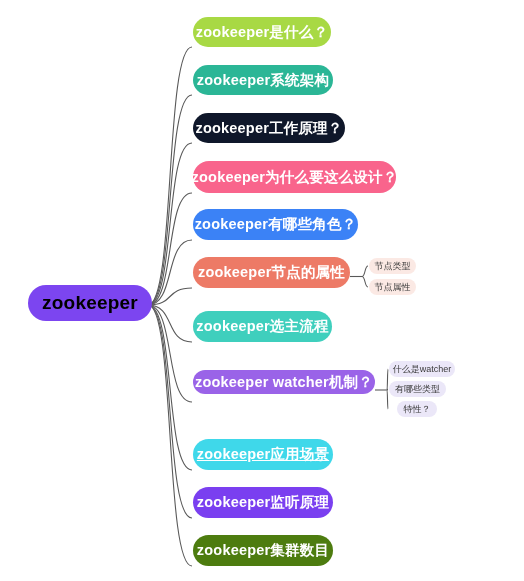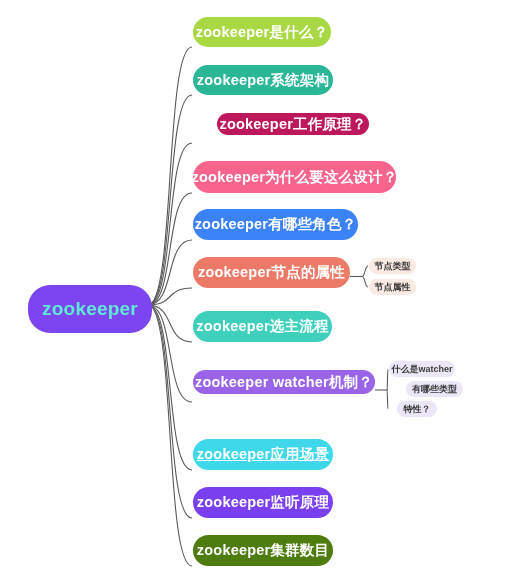--- a/index.html
+++ b/index.html
@@ -46,21 +46,21 @@
     padding: 10px 14px;
   }
   .leaf-node {
     position: absolute;
     box-sizing: border-box;
     display: flex;
     align-items: center;
     justify-content: center;
     border-radius: 999px;
     font-size: 9px;
-    font-weight: bold;
+    font-weight: normal;
     white-space: nowrap;
     color: #3a3a3a;
     padding: 0 7px;
     z-index: 5;
   }
 </style>
 </head>
 <body>
 
 <div id="canvas">
@@ -78,31 +78,31 @@
       <path d="M 148 305 C 175.28 305, 164.72 402, 192 402" fill="none" stroke="#595959" stroke-width="1.1"></path>
       <path d="M 387 390 C 387.6 390, 387.4 369, 388 369" fill="none" stroke="#595959" stroke-width="1.1"></path>
       <path d="M 387 390 C 387.6 390, 387.4 389, 388 389" fill="none" stroke="#595959" stroke-width="1.1"></path>
       <path d="M 387 390 C 387.6 390, 387.4 409, 388 409" fill="none" stroke="#595959" stroke-width="1.1"></path>
       <path d="M 375 390 L 387 390" stroke="#595959" stroke-width="1.1" fill="none"></path>
       <path d="M 148 305 C 175.28 305, 164.72 470, 192 470" fill="none" stroke="#595959" stroke-width="1.1"></path>
       <path d="M 148 305 C 175.28 305, 164.72 518, 192 518" fill="none" stroke="#595959" stroke-width="1.1"></path>
       <path d="M 148 305 C 175.28 305, 164.72 566, 192 566" fill="none" stroke="#595959" stroke-width="1.1"></path>
     </svg>
   <div id="nodes">
-      <div class="node root-node" style="left: 28px; top: 285px; width: 124px; height: 48px; background: rgb(124, 69, 240); color: #5eead4;">zookeeper</div>
+      <div class="node root-node" style="left: 28px; top: 285px; width: 124px; height: 36px; background: rgb(124, 69, 240); color: #000000;">zookeeper</div>
       <div class="node branch-node" style="left: 193px; top: 17px; width: 138px; height: 30px; background: rgb(168, 217, 68);">zookeeper是什么？</div>
       <div class="node branch-node" style="left: 193px; top: 65px; width: 140px; height: 30px; background: rgb(43, 182, 150);">zookeeper系统架构</div>
-      <div class="node branch-node" style="left: 193px; top: 113px; width: 152px; height: 22px; background: #be185d; margin-left: 24px;">zookeeper工作原理？</div>
+      <div class="node branch-node" style="left: 193px; top: 113px; width: 152px; height: 30px; background: #0f172a;">zookeeper工作原理？</div>
       <div class="node branch-node" style="left: 193px; top: 161px; width: 203px; height: 32px; background: rgb(249, 100, 140);">zookeeper为什么要这么设计？</div>
       <div class="node branch-node" style="left: 193px; top: 209px; width: 165px; height: 31px; background: #3b82f6;">zookeeper有哪些角色？</div>
       <div class="node branch-node" style="left: 193px; top: 257px; width: 157px; height: 31px; background: rgb(237, 122, 102);">zookeeper节点的属性</div>
       <div class="leaf-node" style="left: 369px; top: 258px; width: 47px; height: 16px; background: rgb(251, 233, 228);">节点类型</div>
       <div class="leaf-node" style="left: 369px; top: 279px; width: 47px; height: 16px; background: rgb(251, 233, 228);">节点属性</div>
       <div class="node branch-node" style="left: 193px; top: 311px; width: 139px; height: 31px; background: rgb(63, 207, 189);">zookeeper选主流程</div>
       <div class="node branch-node" style="left: 193px; top: 370px; width: 182px; height: 24px; background: rgb(154, 99, 232);">zookeeper watcher机制？</div>
       <div class="leaf-node" style="left: 389px; top: 361px; width: 66px; height: 16px; background: rgb(235, 231, 248);">什么是watcher</div>
-      <div class="leaf-node" style="left: 389px; top: 381px; width: 57px; height: 16px; background: rgb(235, 231, 248); margin-left: 17px;">有哪些类型</div>
+      <div class="leaf-node" style="left: 389px; top: 381px; width: 57px; height: 16px; background: rgb(235, 231, 248);">有哪些类型</div>
       <div class="leaf-node" style="left: 389px; top: 401px; width: 40px; height: 16px; background: rgb(235, 231, 248); margin-left: 8px;">特性？</div>
       <div class="node branch-node" style="left: 193px; top: 439px; width: 140px; height: 31px; background: rgb(63, 216, 234); text-decoration: underline;">zookeeper应用场景</div>
       <div class="node branch-node" style="left: 193px; top: 487px; width: 140px; height: 31px; background: rgb(122, 63, 240);">zookeeper监听原理</div>
       <div class="node branch-node" style="left: 193px; top: 535px; width: 140px; height: 31px; background: #4d7c0f;">zookeeper集群数目</div>
     </div>
 </div>
 
 </body></html>

